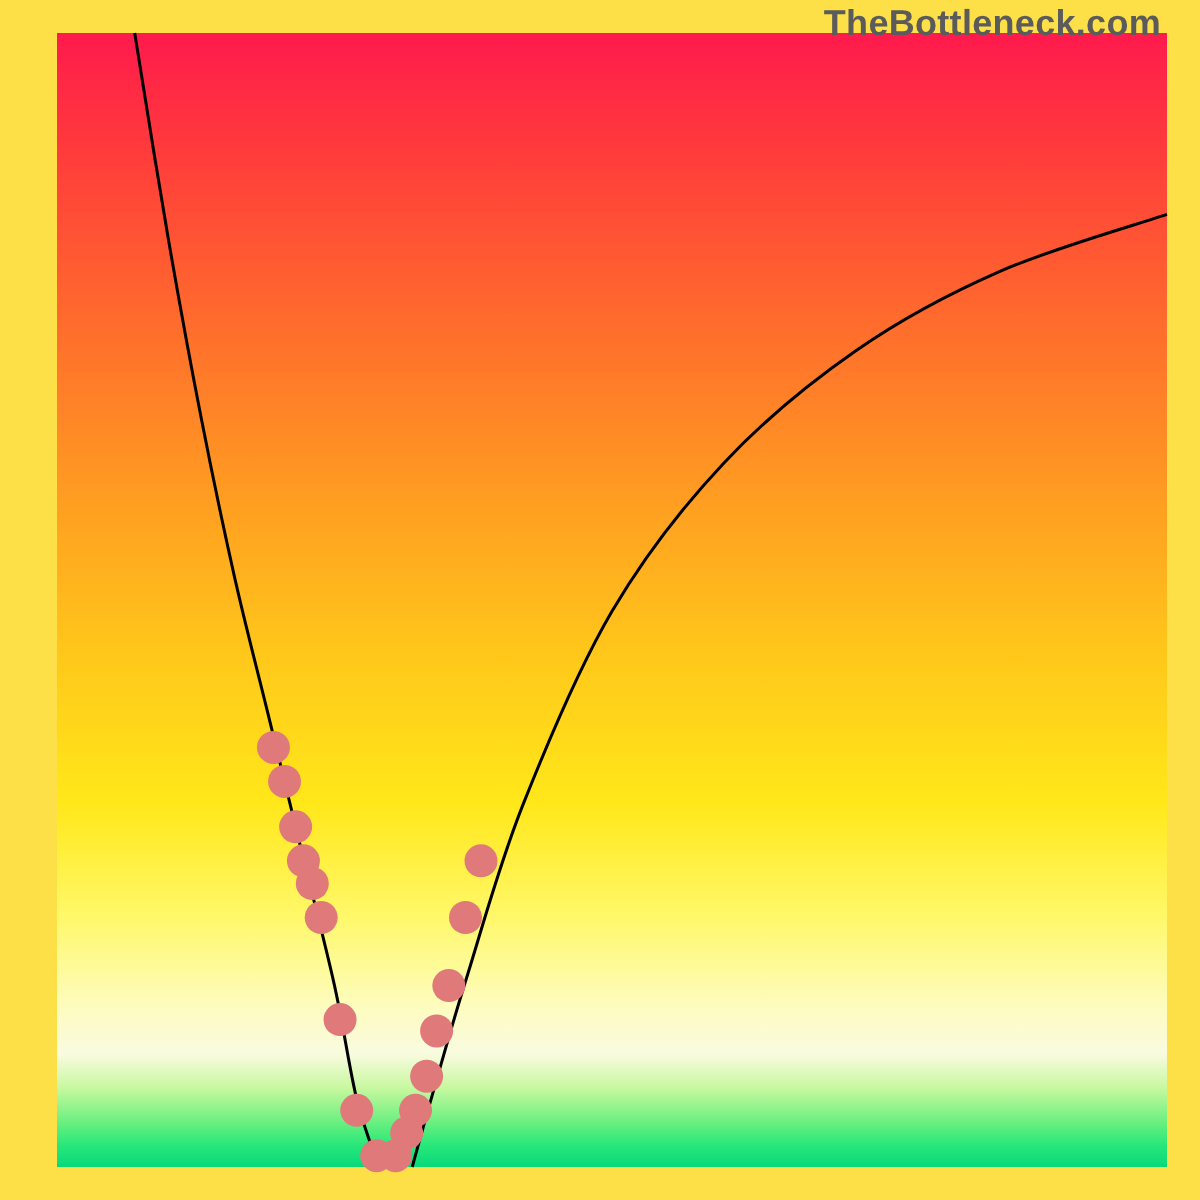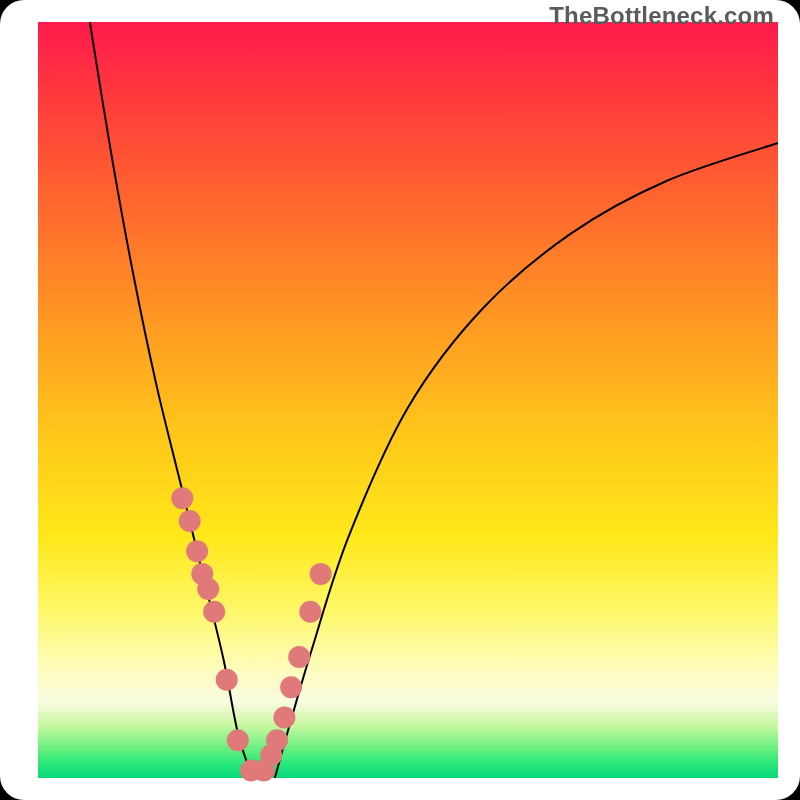--- a/index.html
+++ b/index.html
@@ -8,22 +8,21 @@
     width: 800px;
     height: 800px;
     overflow: hidden;
     background: #000;
   }
   .frame {
     position: absolute;
     left: 0; top: 0;
     width: 800px;
     height: 800px;
-    background: #ffffff;
-    border-radius: 24px;
+    background: #fde047;
   }
   .plot-area {
     position: absolute;
     left: 38px;
     top: 22px;
     width: 740px;
     height: 756px;
     
     background: linear-gradient(
       to bottom,

